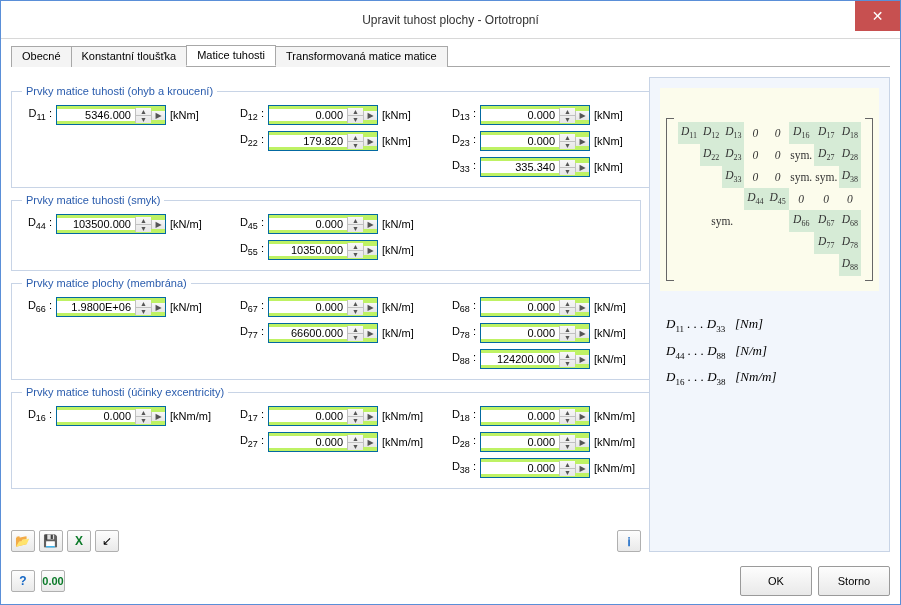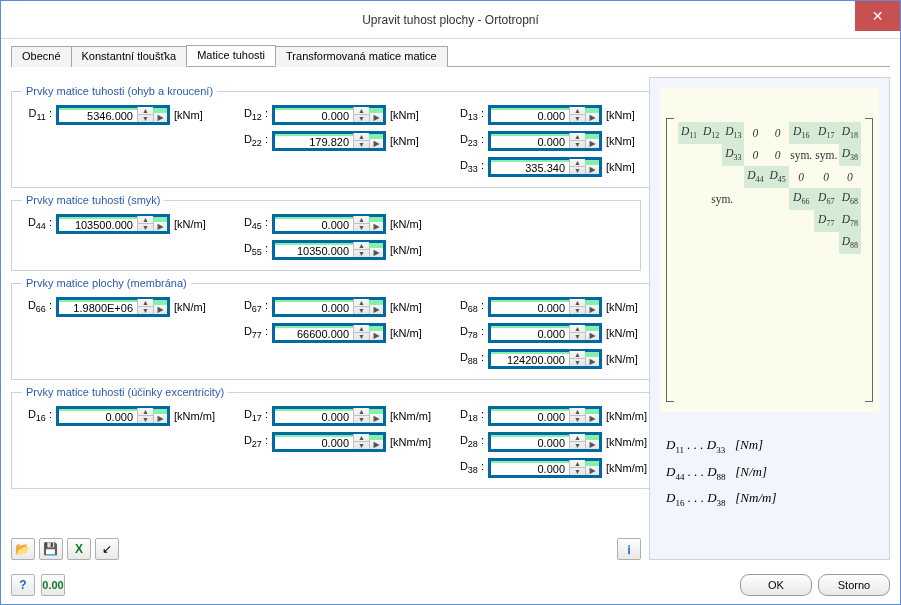--- a/index.html
+++ b/index.html
@@ -93,24 +93,24 @@
     display: grid;
     grid-template-columns: repeat(3, 1fr);
     column-gap: 12px;
     row-gap: 6px;
   }
   .cell { display: flex; align-items: center; gap: 4px; }
   .cell .lbl { width: 30px; text-align: right; }
   .cell .lbl sub { font-size: 9px; }
   .spin {
     display: flex;
-    align-items: flex-end;
-    border: 3px solid #0369a1;
+    align-items: center;
+    border: 1px solid #0369a1;
     height: 20px;
-    background: #86efac;
+    background: #bef264;
   }
   .spin input {
     border: none;
     width: 78px;
     text-align: right;
     padding: 0 4px;
     font-size: 11px;
     font-family: inherit;
     outline: none;
     background: #fff;
@@ -165,32 +165,32 @@
   .iconbar { display:flex; gap:4px; }
   .footer {
     display: flex;
     align-items: center;
     padding: 6px 10px 8px 10px;
     gap: 6px;
   }
   .footer .spacer { flex: 1; }
   .btn {
     min-width: 72px;
-    height: 22px;
+    height: 30px;
     border: 1px solid #9a9a9a;
     background: linear-gradient(#fdfdfd,#e9e9e9);
     font-size: 11px;
     cursor: pointer;
-    border-radius: 9px;
+    border-radius: 2px;
   }
   
   .matrix-area {
     background: #fcfcec;
     padding: 30px 6px 10px 6px;
-    height: 324px;
+    height: 203px;
     position: relative;
     font-family: Georgia, 'Times New Roman', serif;
   }
   .bracket-l, .bracket-r {
     position: absolute;
     top: 30px; bottom: 10px;
     width: 8px;
     border: 1px solid #666;
   }
   .bracket-l { left: 6px; border-right:none; }
@@ -564,20 +564,30 @@
                   <td class="hl-g">D<sub>12</sub></td>
                   <td class="hl-g">D<sub>13</sub></td>
               <td>0</td>
                   <td>0</td>
               <td class="hl-g">D<sub>16</sub></td>
                   <td class="hl-g">D<sub>17</sub></td>
                   <td class="hl-g">D<sub>18</sub></td>
             </tr>
             <tr>
               <td></td>
+                  <td class="hl-g">D<sub>22</sub></td>
+                  <td class="hl-g">D<sub>23</sub></td>
+              <td>0</td>
+                  <td>0</td>
+              <td style="font-style:normal">sym.</td>
+                  <td class="hl-g">D<sub>27</sub></td>
+                  <td class="hl-g">D<sub>28</sub></td>
+            </tr>
+            <tr>
+              <td></td>
                   <td></td>
                   <td class="hl-g">D<sub>33</sub></td>
               <td>0</td>
                   <td>0</td>
               <td style="font-style:normal">sym.</td>
                   <td style="font-style:normal">sym.</td>
                   <td class="hl-g">D<sub>38</sub></td>
             </tr>
             <tr>
               <td></td>

